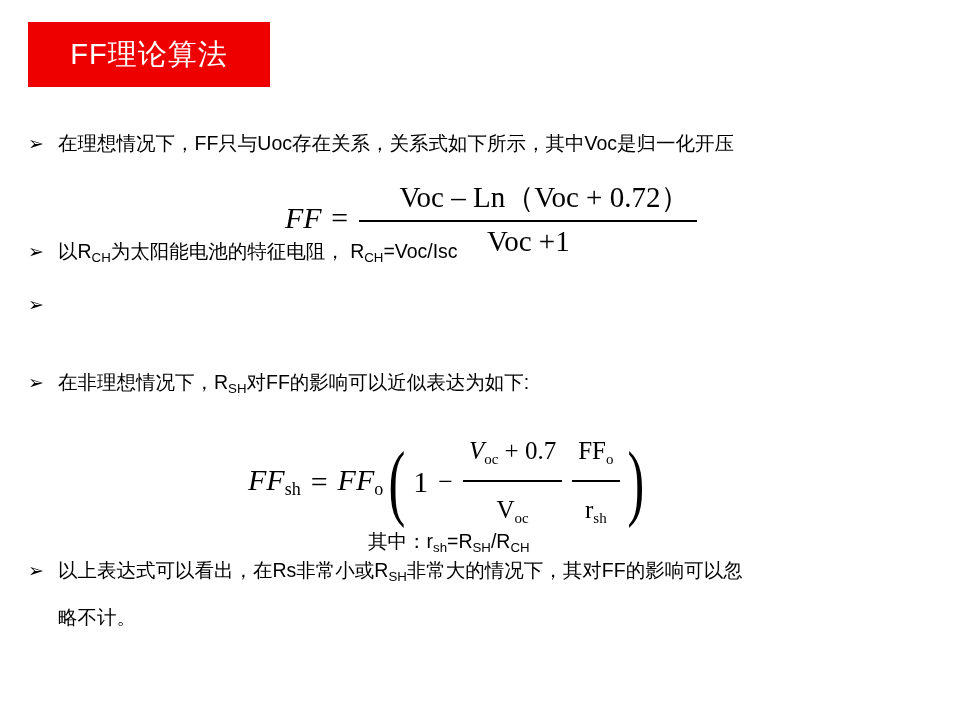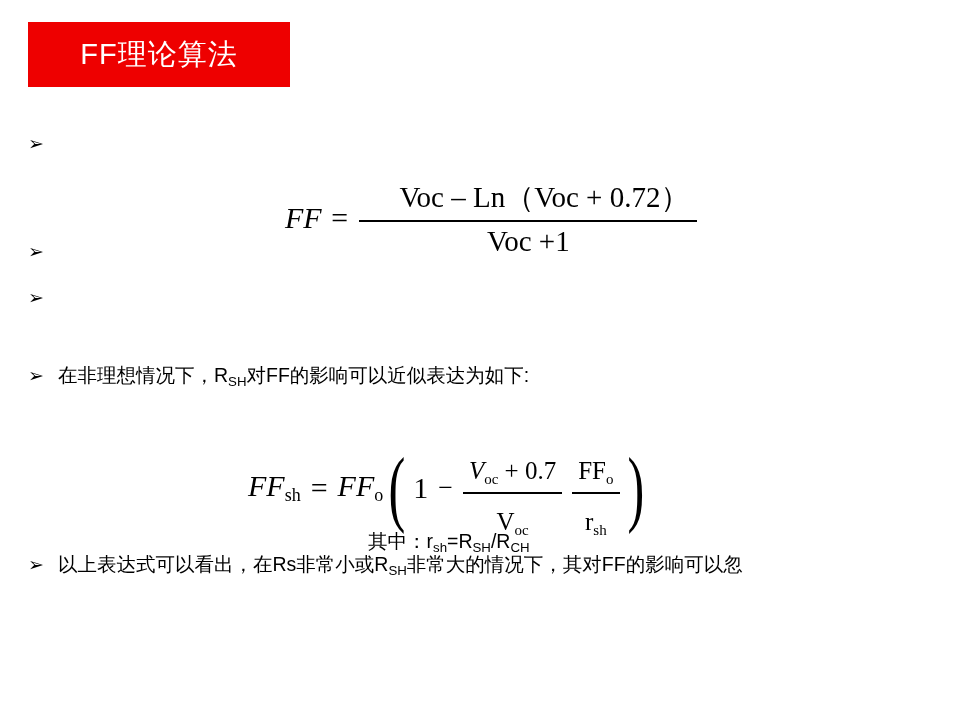--- a/index.html
+++ b/index.html
@@ -18,21 +18,21 @@
   .slide {
     position: absolute;
     inset: 0;
     background: #ffffff;
   }
   
   .title-banner {
     position: absolute;
     left: 28px;
     top: 22px;
-    width: 262px;
+    width: 242px;
     height: 65px;
     background: #ee0000;
     display: flex;
     align-items: center;
     justify-content: center;
   }
   .title-text {
     color: #ffffff;
     font-size: 29px;
     letter-spacing: 1px;
@@ -151,21 +151,21 @@
   .frac2 {
     display: inline-flex;
     flex-direction: column;
     align-items: center;
   }
   .frac2 .num, .frac2 .den {
     font-size: 25px;
     padding: 0 6px;
     white-space: nowrap;
   }
-  .frac2 .num { padding-bottom: 4px; margin-top: 20px; }
+  .frac2 .num { padding-bottom: 12px; }
   .frac2 .den { padding-top: 14px; }
   .frac2 .bar { height: 2px; background: #000; width: 100%; }
   .upr { font-style: normal; }
   .ital { font-style: italic; }
   .sm { font-size: 0.6em; vertical-align: -0.3em; font-style: normal; }
 
   
   .where-note {
     position: absolute;
     left: 368px;
@@ -182,38 +182,44 @@
 <div class="slide">
 
   <div class="title-banner">
     <span class="title-text">FF理论算法</span>
   </div>
 
   <div class="content">
 
     <div class="bullet-row" style="margin-bottom:78px;">
       <span class="bullet-marker">➢</span>
+      <span class="bullet-text">在理想情况下，FF只与Uoc存在关系，关系式如下所示，其中Voc是归一化开压</span>
     </div>
 
     <div class="bullet-row" style="margin-bottom:16px;">
       <span class="bullet-marker">➢</span>
+      <span class="bullet-text"><span>以R</span><sub>CH</sub><span>为太阳能电池的特征电阻，  R</span><sub>CH</sub><span>=Voc/Isc</span></span>
     </div>
 
     <div class="bullet-row" style="margin-bottom:48px;">
       <span class="bullet-marker">➢</span>
     </div>
 
     <div class="bullet-row" style="margin-bottom:152px;">
       <span class="bullet-marker">➢</span>
       <span class="bullet-text"><span>在非理想情况下，R</span><sub>SH</sub><span>对FF的影响可以近似表达为如下:</span></span>
     </div>
 
     <div class="bullet-row">
       <span class="bullet-marker">➢</span>
       <span class="bullet-text"><span>以上表达式可以看出，在Rs非常小或R</span><sub>SH</sub><span>非常大的情况下，其对FF的影响可以忽</span></span>
+    </div>
+    <div class="bullet-row" style="margin-top:10px;">
+      <span class="bullet-marker"></span>
+      <span class="bullet-text">略不计。</span>
     </div>
 
   </div>
 
   <div class="formula1">
     <span class="lhs">FF =</span>
     <span class="frac">
       <span class="num">Voc – Ln（Voc + 0.72）</span>
       <span class="bar"></span>
       <span class="den">Voc +1</span>

